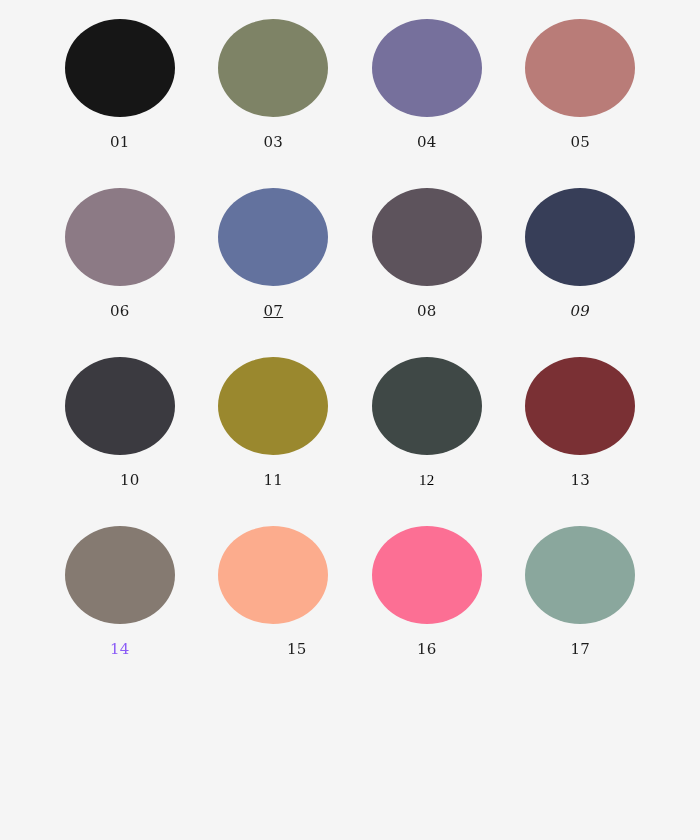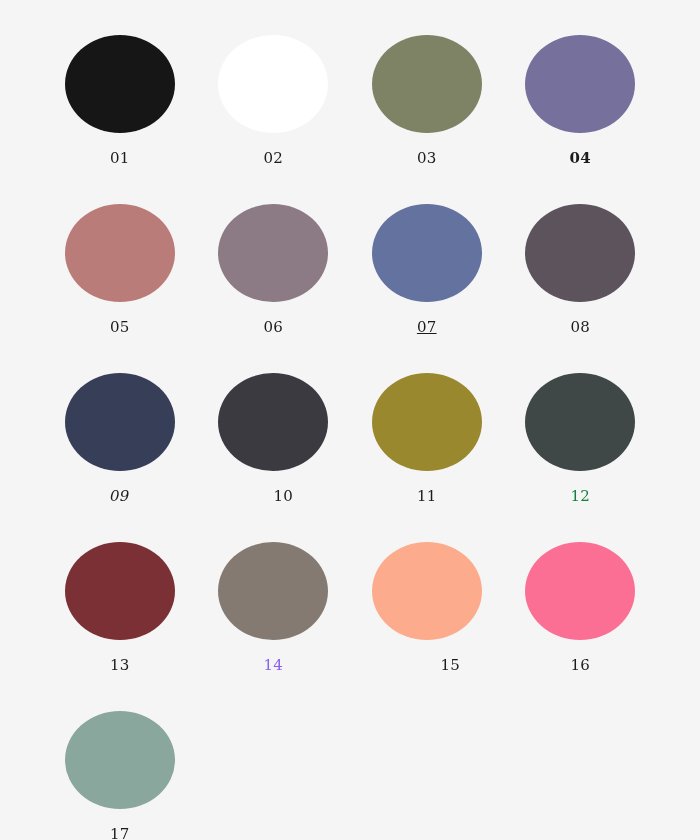--- a/index.html
+++ b/index.html
@@ -22,21 +22,21 @@
     position: absolute;
     left: 0;
     top: 0;
     width: 700px;
     height: 840px;
     display: grid;
     grid-template-columns: repeat(4, 153.5px);
     grid-template-rows: repeat(5, 169px);
     justify-content: start;
     align-content: start;
-    padding: 16px 0 0 43px;
+    padding: 0 0 0 43px;
     box-sizing: border-box;
   }
   .swatch-cell {
     position: relative;
     width: 153.5px;
     height: 169px;
     display: flex;
     flex-direction: column;
     align-items: center;
     justify-content: flex-start;
@@ -62,30 +62,26 @@
 </head>
 <body style="background: rgb(245, 245, 245);">
 
 <div id="palette-page" style="background: rgb(245, 245, 245);">
   <div id="swatch-grid">
       <div class="swatch-cell">
         <div class="swatch-dot" style="background: rgb(22, 22, 22);"></div>
         <div class="swatch-label" style="color: rgb(28, 28, 28);">01</div>
       </div>
       <div class="swatch-cell">
-        <div class="swatch-dot" style="background: rgb(255, 255, 255);"></div>
-        <div class="swatch-label" style="color: rgb(28, 28, 28);">02</div>
-      </div>
-      <div class="swatch-cell">
         <div class="swatch-dot" style="background: rgb(126, 131, 102);"></div>
         <div class="swatch-label" style="color: rgb(28, 28, 28);">03</div>
       </div>
       <div class="swatch-cell">
         <div class="swatch-dot" style="background: rgb(118, 112, 156);"></div>
-        <div class="swatch-label" style="color: rgb(28, 28, 28); font-weight: bold;">04</div>
+        <div class="swatch-label" style="color: rgb(28, 28, 28);">04</div>
       </div>
       <div class="swatch-cell">
         <div class="swatch-dot" style="background: rgb(185, 124, 120);"></div>
         <div class="swatch-label" style="color: rgb(28, 28, 28);">05</div>
       </div>
       <div class="swatch-cell">
         <div class="swatch-dot" style="background: rgb(140, 122, 133);"></div>
         <div class="swatch-label" style="color: rgb(28, 28, 28);">06</div>
       </div>
       <div class="swatch-cell">
@@ -103,21 +99,21 @@
       <div class="swatch-cell">
         <div class="swatch-dot" style="background: rgb(59, 58, 64);"></div>
         <div class="swatch-label" style="color: rgb(28, 28, 28); margin-left: 20px;">10</div>
       </div>
       <div class="swatch-cell">
         <div class="swatch-dot" style="background: rgb(154, 136, 46);"></div>
         <div class="swatch-label" style="color: rgb(28, 28, 28); text-align: right;">11</div>
       </div>
       <div class="swatch-cell">
         <div class="swatch-dot" style="background: rgb(63, 72, 70);"></div>
-        <div class="swatch-label" style="color: #15803d;">12</div>
+        <div class="swatch-label" style="color: #000000; font-family: Liberation Serif, serif;">12</div>
       </div>
       <div class="swatch-cell">
         <div class="swatch-dot" style="background: rgb(122, 48, 52);"></div>
         <div class="swatch-label" style="color: rgb(28, 28, 28);">13</div>
       </div>
       <div class="swatch-cell">
         <div class="swatch-dot" style="background: rgb(133, 122, 113);"></div>
         <div class="swatch-label" style="color: #8b5cf6;">14</div>
       </div>
       <div class="swatch-cell">

